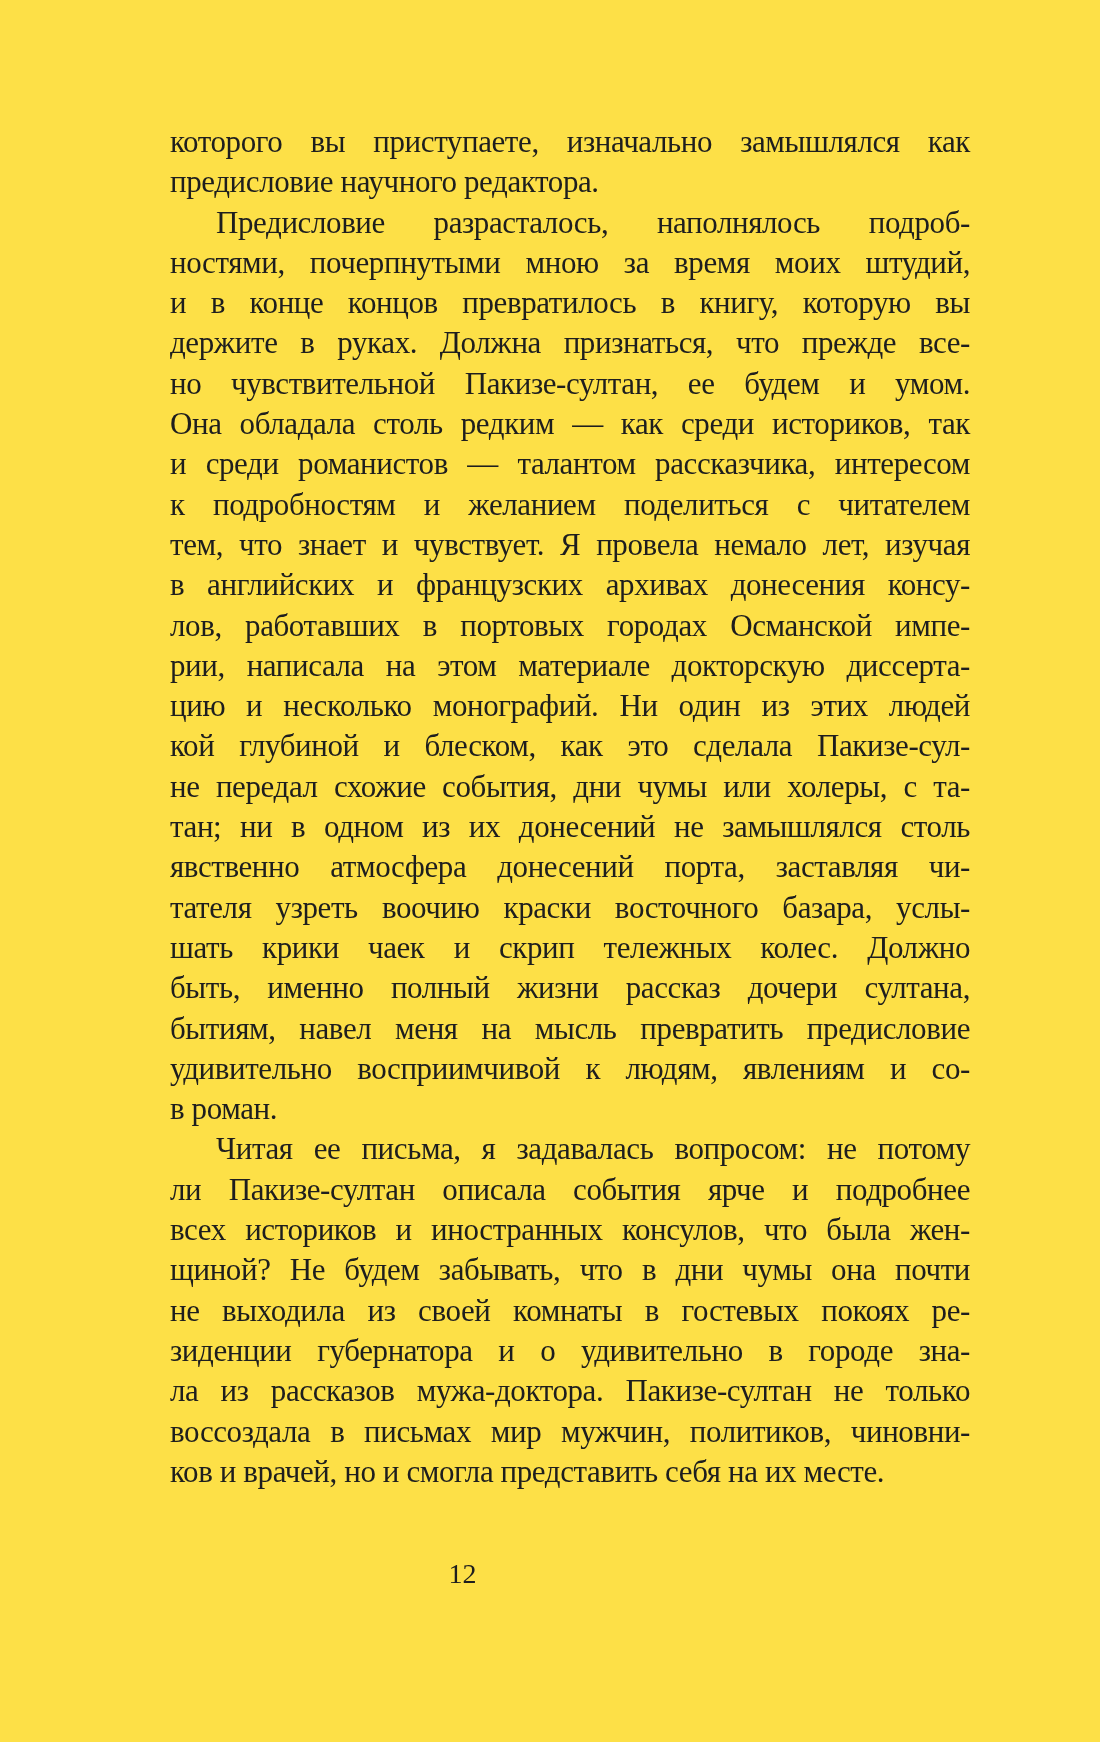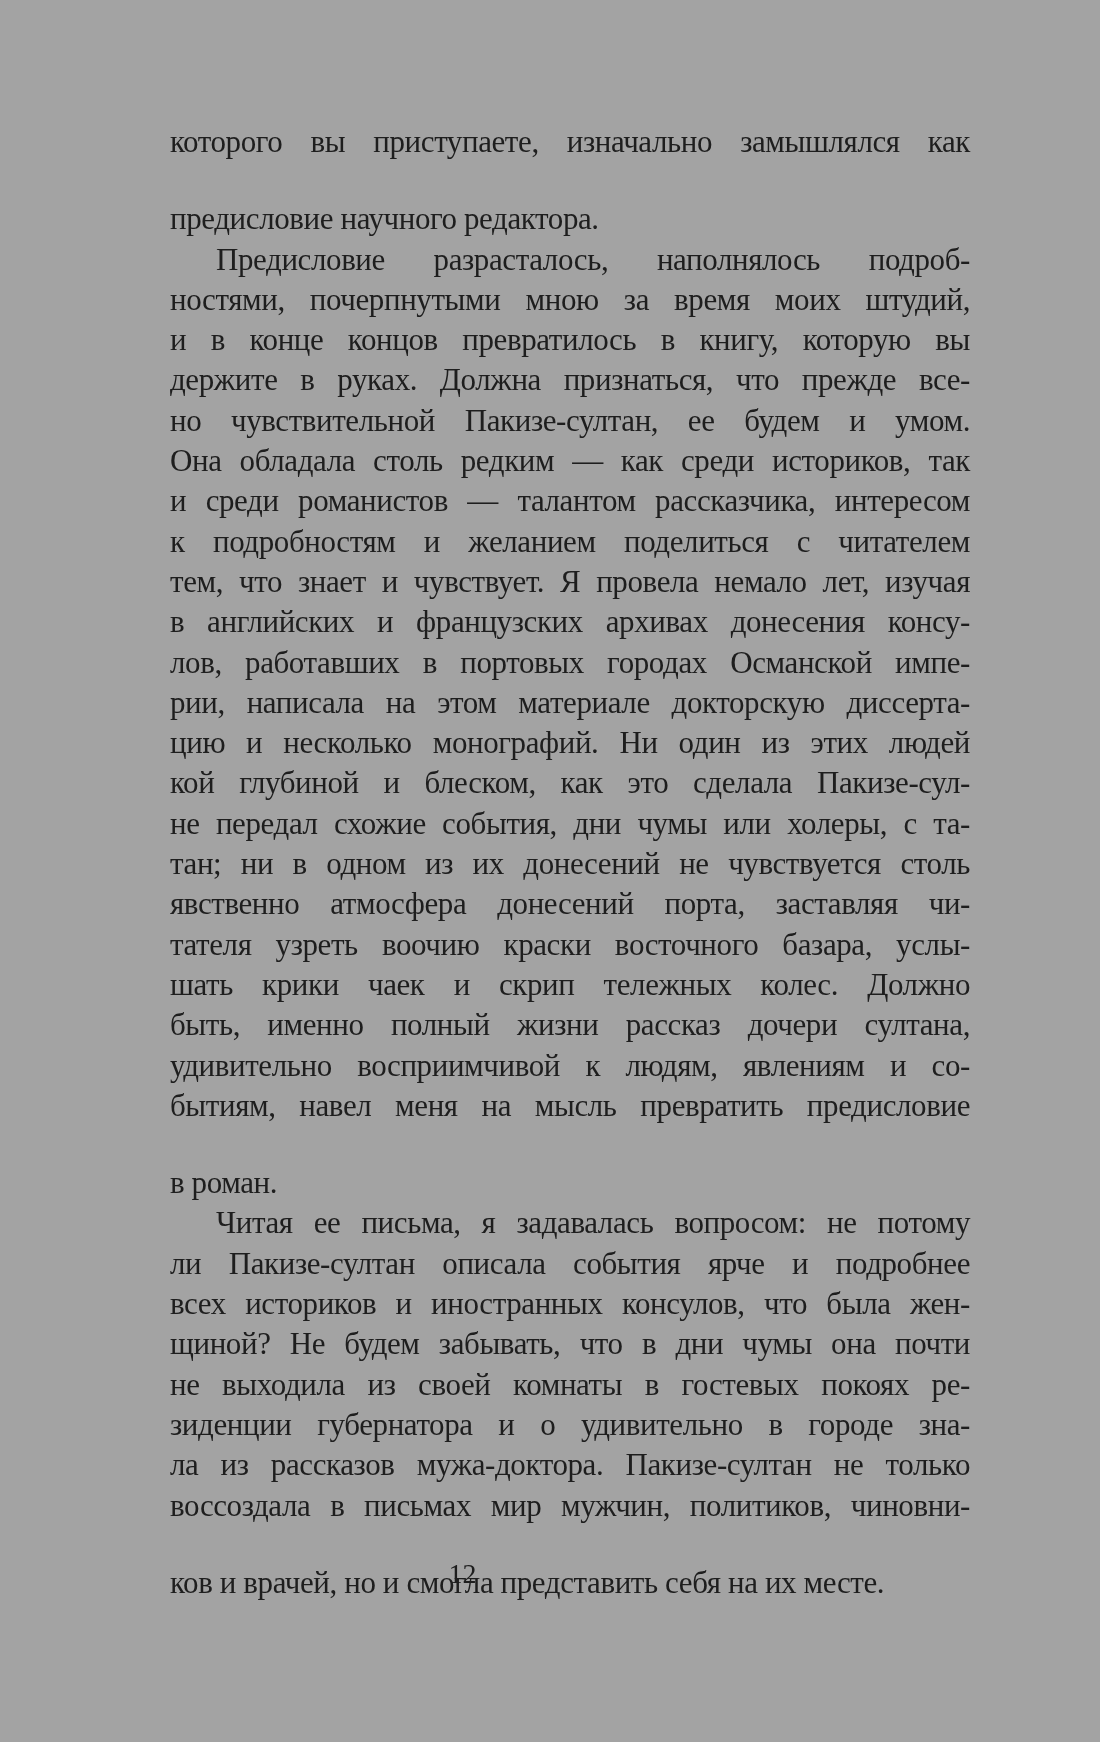--- a/index.html
+++ b/index.html
@@ -12,21 +12,21 @@
       height: 1742px;
       position: relative;
       overflow: hidden;
     }
     .page {
       position: absolute;
       left: 0;
       top: 0;
       width: 1100px;
       height: 1742px;
-      background: #a3a3a3;
+      background: #fde047;
     }
     .text-block {
       position: absolute;
       left: 170px;
       top: 122px;
       width: 800px;
       font-family: "Liberation Serif", "DejaVu Serif", serif;
       font-size: 31px;
       line-height: 40.3px;
       color: #1e1e1e;
@@ -37,21 +37,20 @@
     .line {
       display: block;
       height: 40.3px;
       white-space: nowrap;
       text-align: justify;
       text-align-last: justify;
       letter-spacing: -0.4px;
     }
     .line.last {
       text-align-last: left;
-      margin-top: 37px;
     }
     .line.indent {
       padding-left: 46px;
     }
     .page-number {
       position: absolute;
       left: 0;
       width: 925px;
       top: 1558px;
       text-align: center;
@@ -78,27 +77,27 @@
         <span class="line">Она обладала столь редким — как среди историков, так</span>
         <span class="line">и среди романистов — талантом рассказчика, интересом</span>
         <span class="line">к подробностям и желанием поделиться с читателем</span>
         <span class="line">тем, что знает и чувствует. Я провела немало лет, изучая</span>
         <span class="line">в английских и французских архивах донесения консу-</span>
         <span class="line">лов, работавших в портовых городах Османской импе-</span>
         <span class="line">рии, написала на этом материале докторскую диссерта-</span>
         <span class="line">цию и несколько монографий. Ни один из этих людей</span>
         <span class="line">кой глубиной и блеском, как это сделала Пакизе-сул-</span>
         <span class="line">не передал схожие события, дни чумы или холеры, с та-</span>
-        <span class="line">тан; ни в одном из их донесений не чувствуется столь</span>
+        <span class="line">тан; ни в одном из их донесений не замышлялся столь</span>
         <span class="line">явственно атмосфера донесений порта, заставляя чи-</span>
         <span class="line">тателя узреть воочию краски восточного базара, услы-</span>
         <span class="line">шать крики чаек и скрип тележных колес. Должно</span>
         <span class="line">быть, именно полный жизни рассказ дочери султана,</span>
+        <span class="line">бытиям, навел меня на мысль превратить предисловие</span>
         <span class="line">удивительно восприимчивой к людям, явлениям и со-</span>
-        <span class="line">бытиям, навел меня на мысль превратить предисловие</span>
         <span class="line last">в роман.</span>
       </p>
       <p class="paragraph">
         <span class="line indent">Читая ее письма, я задавалась вопросом: не потому</span>
         <span class="line">ли Пакизе-султан описала события ярче и подробнее</span>
         <span class="line">всех историков и иностранных консулов, что была жен-</span>
         <span class="line">щиной? Не будем забывать, что в дни чумы она почти</span>
         <span class="line">не выходила из своей комнаты в гостевых покоях ре-</span>
         <span class="line">зиденции губернатора и о удивительно в городе зна-</span>
         <span class="line">ла из рассказов мужа-доктора. Пакизе-султан не только</span>

